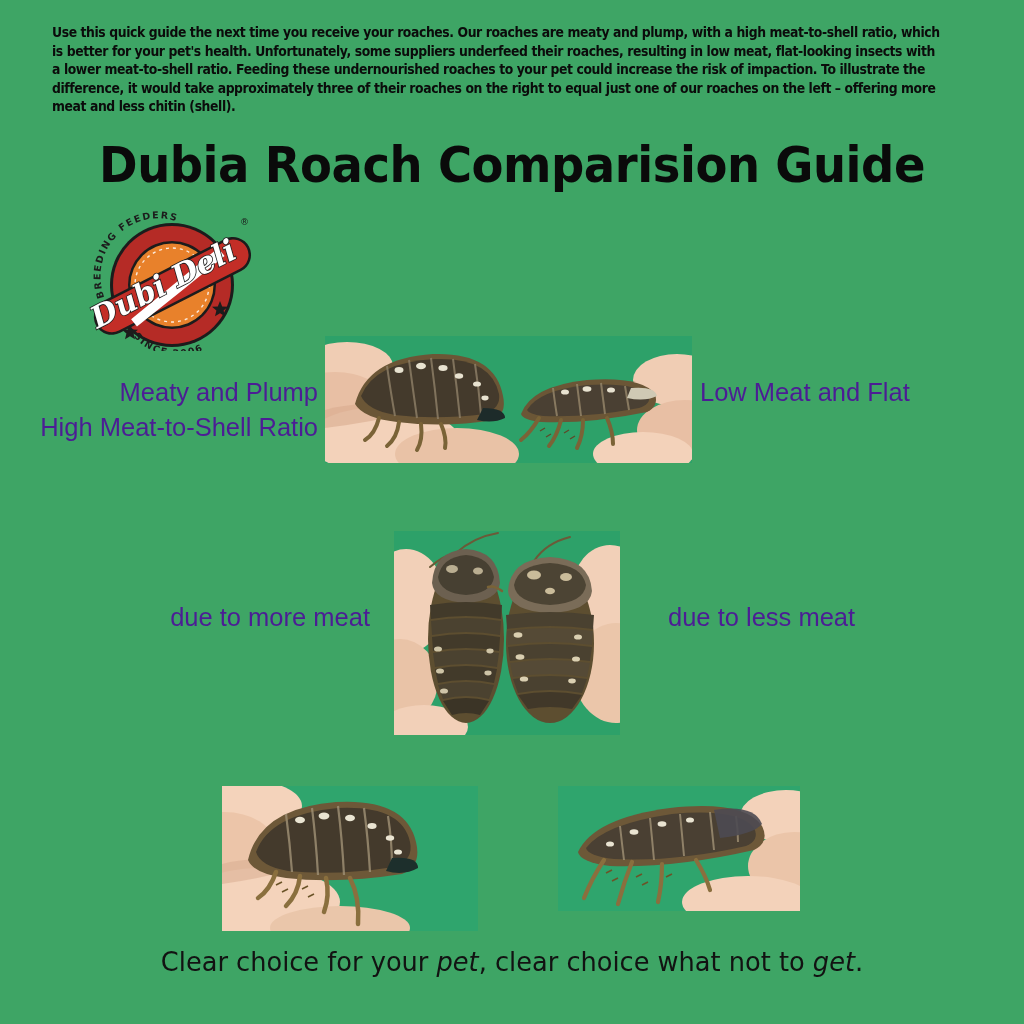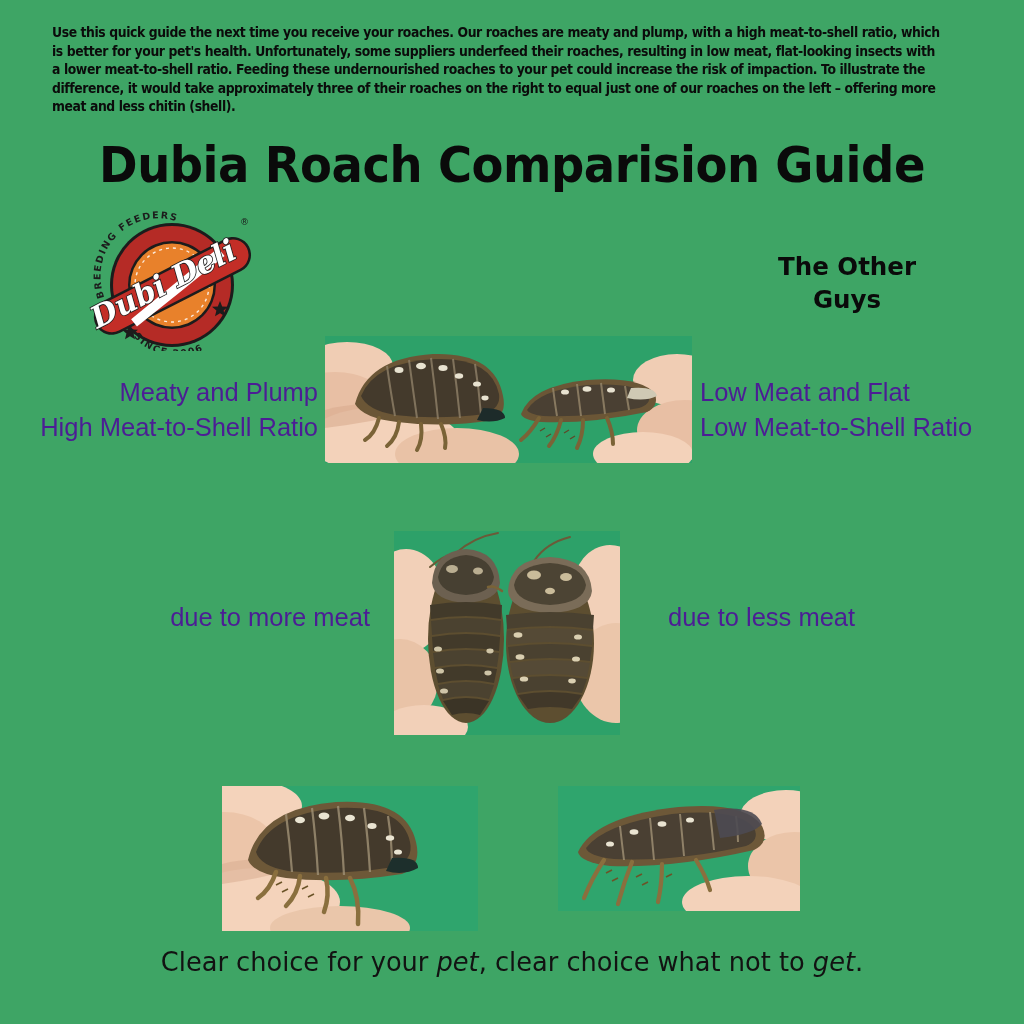--- a/index.html
+++ b/index.html
@@ -163,24 +163,20 @@
         <rect x="8.5" y="63.5" width="167" height="31" rx="15.5" fill="#c32e27"></rect>
         <path d="M 40 90 Q 95 78 150 66 L 152 76 Q 97 88 42 99 Z" fill="#ffffff"></path>
       </g>
 
       <text x="88" y="86" text-anchor="middle" transform="rotate(-27 88 86)" font-family="'DejaVu Serif',serif" font-style="italic" font-weight="bold" font-size="30" fill="#ffffff" stroke="#1c1c1c" stroke-width="1.6" paint-order="stroke">Dubi Deli</text>
 
       <text x="160" y="18" font-family="'DejaVu Sans',sans-serif" font-size="9" fill="#1c1c1c">®</text>
     </svg>
   </div>
 
-  <div class="other-guys">
-    <div>The Other</div>
-    <div>Guys</div>
-  </div>
 
   <div class="cap right-align" id="cap-r1-left">
     <div>Meaty and Plump</div>
     <div>High Meat-to-Shell Ratio</div>
   </div>
 
   <div class="photo" id="photo-top">
     <svg viewBox="0 0 367 127" xmlns="http://www.w3.org/2000/svg">
       <rect width="367" height="127" fill="#2da169"></rect>
 
@@ -245,21 +241,20 @@
       </g>
 
       <g stroke="#5d4a2a" stroke-width="1.4" fill="none">
         <path d="M220 92 l-5 3 M226 98 l-5 3 M244 94 l-5 3 M250 100 l-5 3"></path>
       </g>
     </svg>
   </div>
 
   <div class="cap left-align" id="cap-r1-right">
     <div>Low Meat and Flat</div>
-    <div>Low Meat-to-Shell Ratio</div>
   </div>
 
   <div class="cap right-align" id="cap-r2-left">
     <div>due to more meat</div>
   </div>
 
   <div class="photo" id="photo-middle">
     <svg viewBox="0 0 226 204" xmlns="http://www.w3.org/2000/svg">
       <rect width="226" height="204" fill="#2da169"></rect>
 

